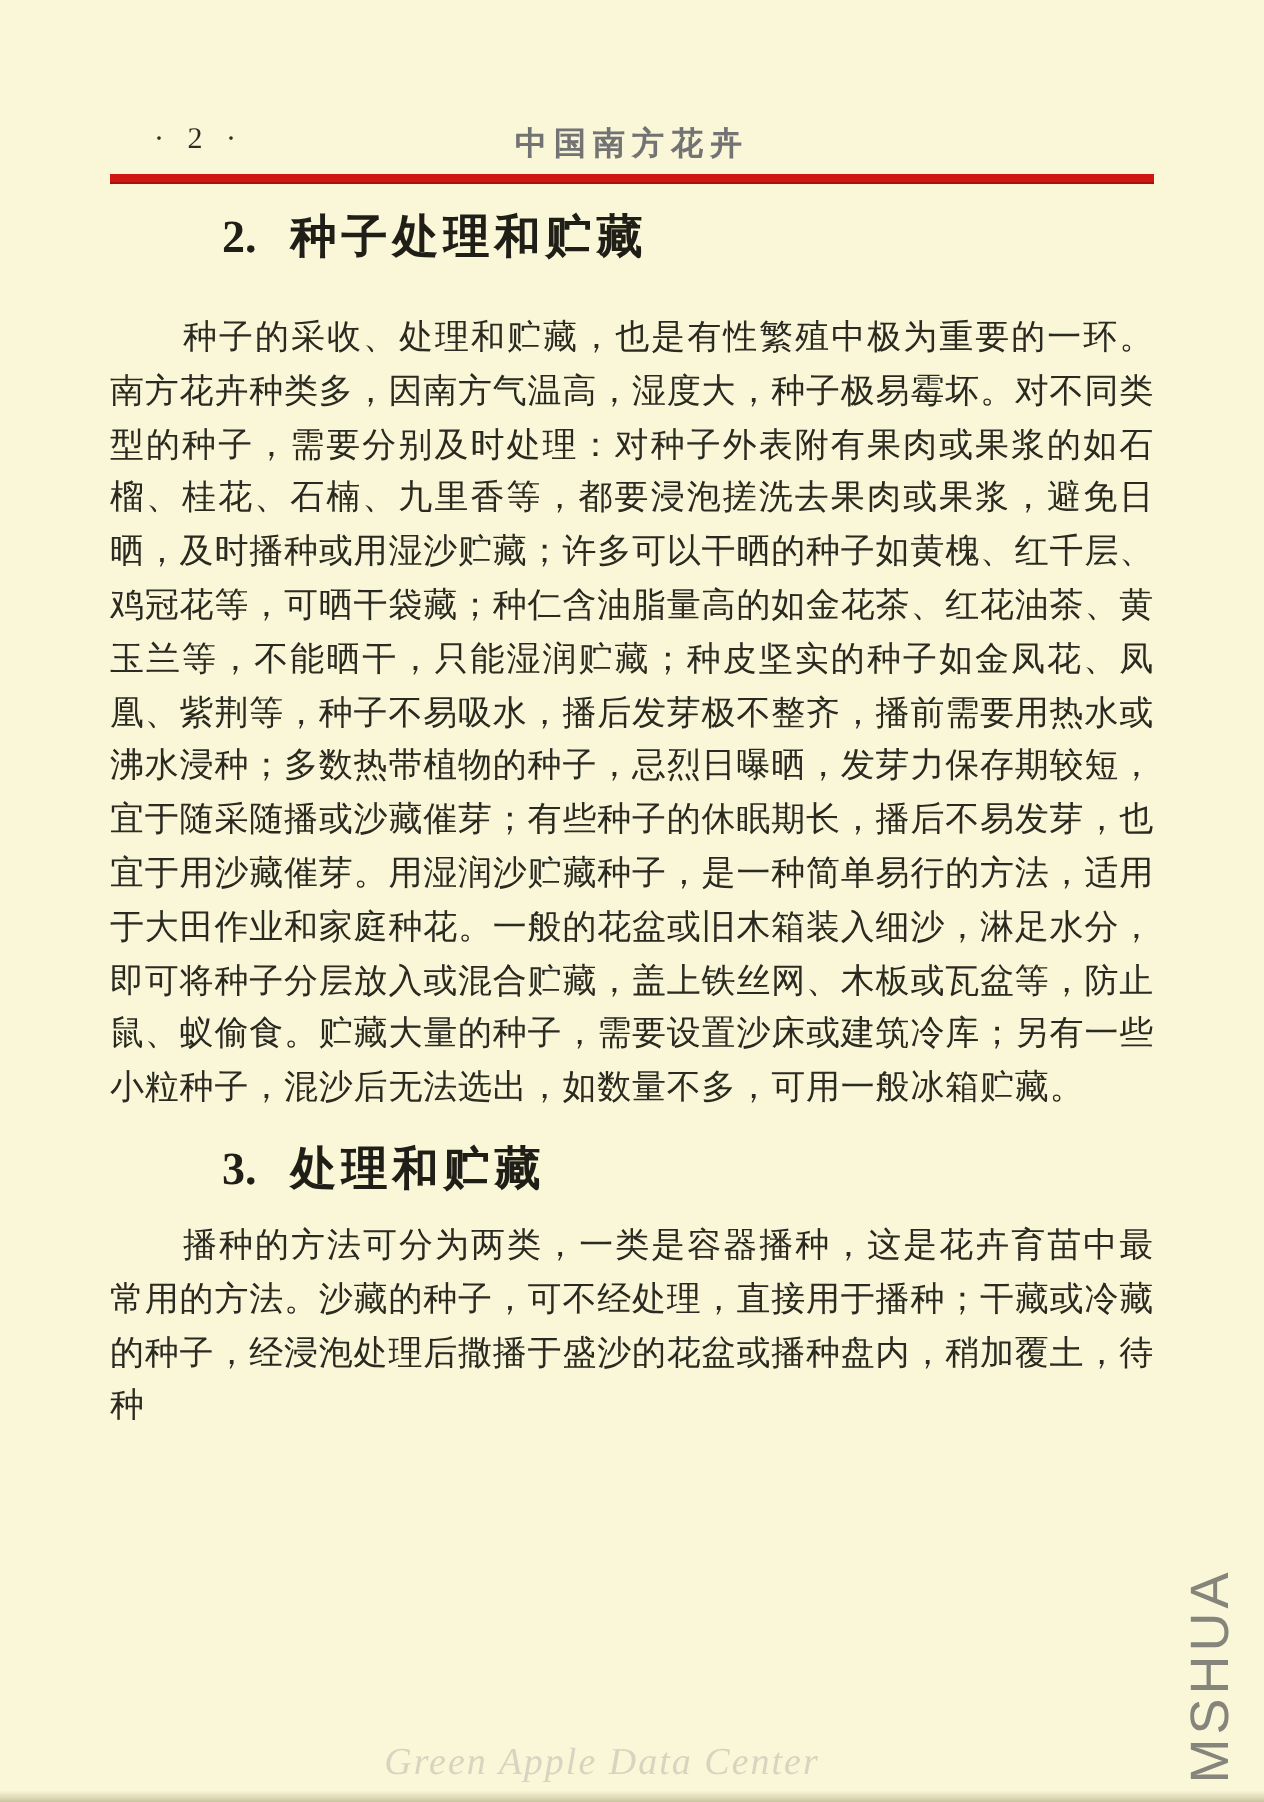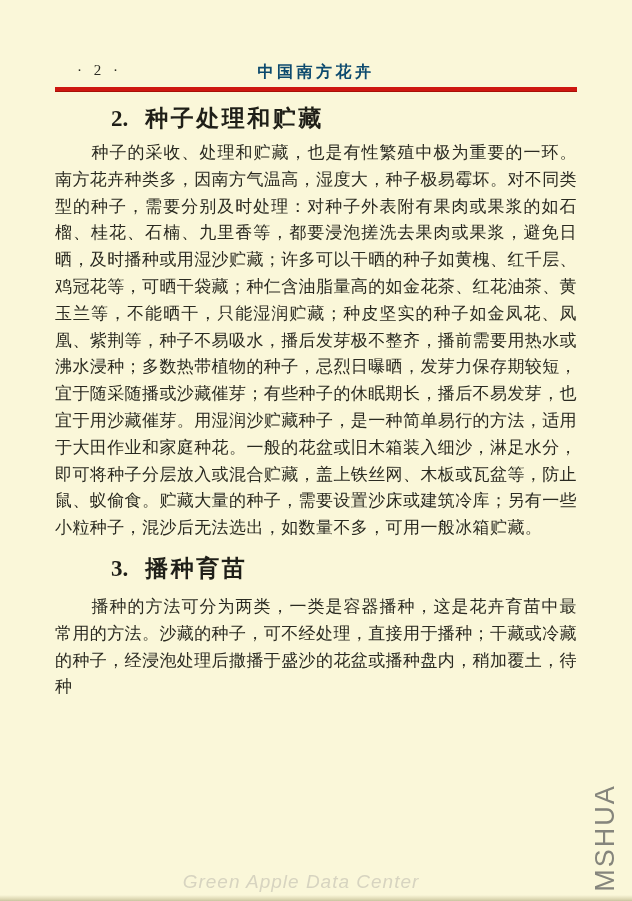--- a/index.html
+++ b/index.html
@@ -33,21 +33,21 @@
     height: 22px;
   }
   .page-num {
     position: absolute; left: 22px; top: 62px;
     font-size: 15px; color: #2c2c24;
     letter-spacing: 4px;
     font-family: "Liberation Serif", serif;
   }
   .book-title {
     text-align: center;
-    font-size: 16px; font-weight: bold; color: #0c4a6e;
+    font-size: 16px; font-weight: bold; color: #737373;
     letter-spacing: 3.5px;
   }
   .rule {
     margin-top: 3px;
     height: 4px;
     background: #cd1710;
     border-bottom: 1px solid #a81008;
   }
 
   
@@ -55,41 +55,41 @@
     font-size: 17px;
     line-height: 26.8px;
     color: #2a2a21;
     text-align: justify;
     text-justify: inter-ideograph;
     letter-spacing: 0.4px;
     margin: 0;
   }
   .para.indent { text-indent: 2.15em; }
   .p1 { margin-top: 19px; }
-  .p2 { margin-top: 5px; }
+  .p2 { margin-top: 21px; }
   .p3 { margin-top: 9px; }
 
   .sec-heading {
     margin-top: 11px;
     margin-left: 56px;
     font-size: 23px;
     font-weight: bold;
     color: #1f1f18;
     letter-spacing: 2.5px;
     line-height: 32px;
     white-space: nowrap;
   }
   .sec-heading .num { margin-right: 17px; letter-spacing: 0; }
 
   
   .watermark {
     position: absolute;
     left: 0; right: 30px; bottom: 8px;
     text-align: center;
-    font-family: Liberation Sans, sans-serif;
+    font-family: Liberation Serif, serif;
     font-style: italic;
     font-size: 19px;
     letter-spacing: 1px;
     color: #d7d4c0;
   }
 
   
   .side-mark {
     position: absolute;
     left: 550px; top: 823px;
@@ -118,21 +118,21 @@
     <div class="rule"></div>
 
 
     <div class="sec-heading">
       <span class="num">2.</span><span>种子处理和贮藏</span>
     </div>
 
     <p class="para indent p2">种子的采收、处理和贮藏，也是有性繁殖中极为重要的一环。南方花卉种类多，因南方气温高，湿度大，种子极易霉坏。对不同类型的种子，需要分别及时处理：对种子外表附有果肉或果浆的如石榴、桂花、石楠、九里香等，都要浸泡搓洗去果肉或果浆，避免日晒，及时播种或用湿沙贮藏；许多可以干晒的种子如黄槐、红千层、鸡冠花等，可晒干袋藏；种仁含油脂量高的如金花茶、红花油茶、黄玉兰等，不能晒干，只能湿润贮藏；种皮坚实的种子如金凤花、凤凰、紫荆等，种子不易吸水，播后发芽极不整齐，播前需要用热水或沸水浸种；多数热带植物的种子，忌烈日曝晒，发芽力保存期较短，宜于随采随播或沙藏催芽；有些种子的休眠期长，播后不易发芽，也宜于用沙藏催芽。用湿润沙贮藏种子，是一种简单易行的方法，适用于大田作业和家庭种花。一般的花盆或旧木箱装入细沙，淋足水分，即可将种子分层放入或混合贮藏，盖上铁丝网、木板或瓦盆等，防止鼠、蚁偷食。贮藏大量的种子，需要设置沙床或建筑冷库；另有一些小粒种子，混沙后无法选出，如数量不多，可用一般冰箱贮藏。</p>
 
     <div class="sec-heading">
-      <span class="num">3.</span><span>播种育苗</span>
+      <span class="num">3.</span><span>处理和贮藏</span>
     </div>
 
     <p class="para indent p3">播种的方法可分为两类，一类是容器播种，这是花卉育苗中最常用的方法。沙藏的种子，可不经处理，直接用于播种；干藏或冷藏的种子，经浸泡处理后撒播于盛沙的花盆或播种盘内，稍加覆土，待种</p>
 
   </div>
 
   <div class="watermark">Green Apple Data Center</div>
 
   <div class="side-mark">MSHUA</div>
 

